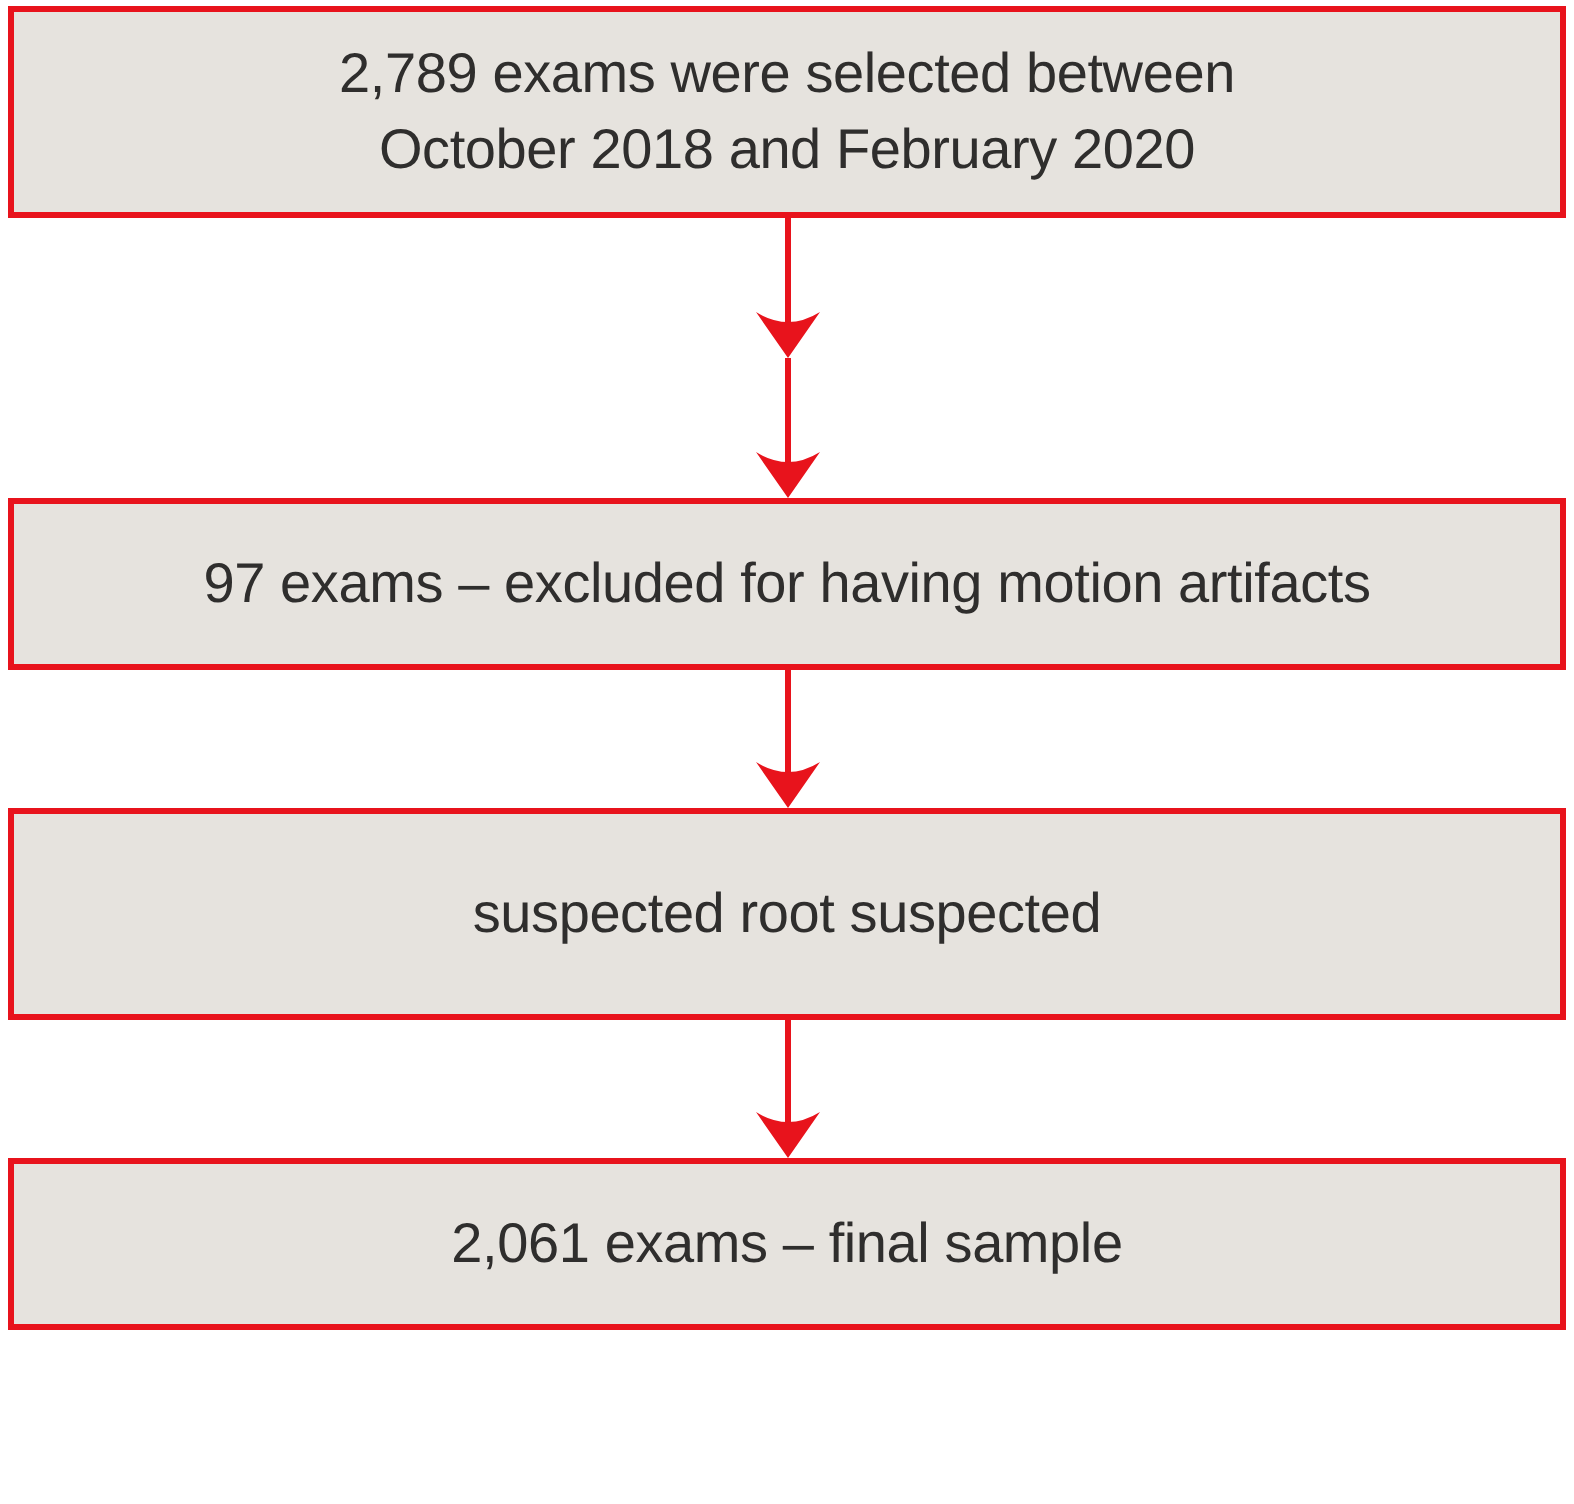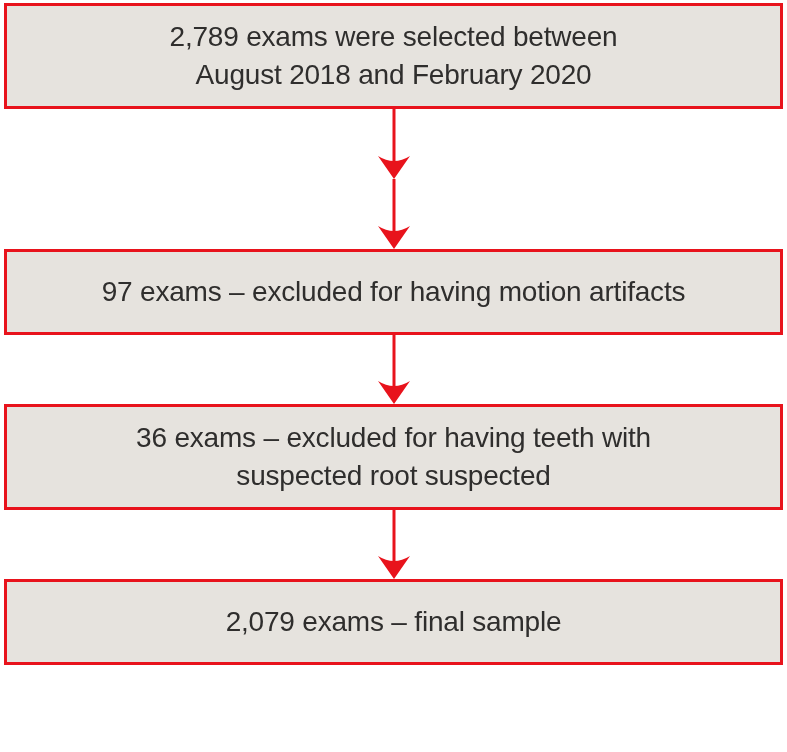--- a/index.html
+++ b/index.html
@@ -46,21 +46,21 @@
   .connector.shorter { height: 69px; }
   .line:empty { display: none; }
 </style>
 </head>
 <body>
 
 <div class="flow">
 
   <div class="box tall">
     <div class="line">2,789 exams were selected between</div>
-    <div class="line">August 2018 and February 2020</div>
+    <div class="line">October 2018 and February 2020</div>
   </div>
 
   <svg class="connector" viewBox="0 0 40 70" width="40" height="70" aria-hidden="true">
     <line x1="20" y1="0" x2="20" y2="58" stroke="currentColor" stroke-width="3"></line>
     <path d="M20,70 L4,47 Q20,57 36,47 Z" fill="currentColor"></path>
   </svg>
 
 
   <svg class="connector" viewBox="0 0 40 70" width="40" height="70" aria-hidden="true">
     <line x1="20" y1="0" x2="20" y2="58" stroke="currentColor" stroke-width="3"></line>
@@ -71,27 +71,26 @@
     <div class="line">97 exams – excluded for having motion artifacts</div>
 
   </div>
 
   <svg class="connector shorter" viewBox="0 0 40 69" width="40" height="69" aria-hidden="true">
     <line x1="20" y1="0" x2="20" y2="57" stroke="currentColor" stroke-width="3"></line>
     <path d="M20,69 L4,46 Q20,56 36,46 Z" fill="currentColor"></path>
   </svg>
 
   <div class="box tall">
-    <div class="line">36 exams – excluded for having teeth with</div>
     <div class="line">suspected root suspected</div>
   </div>
 
   <svg class="connector shorter" viewBox="0 0 40 69" width="40" height="69" aria-hidden="true">
     <line x1="20" y1="0" x2="20" y2="57" stroke="currentColor" stroke-width="3"></line>
     <path d="M20,69 L4,46 Q20,56 36,46 Z" fill="currentColor"></path>
   </svg>
 
   <div class="box short">
-    <div class="line">2,079 exams – final sample</div>
+    <div class="line">2,061 exams – final sample</div>
 
   </div>
 
 </div>
 
 </body></html>

